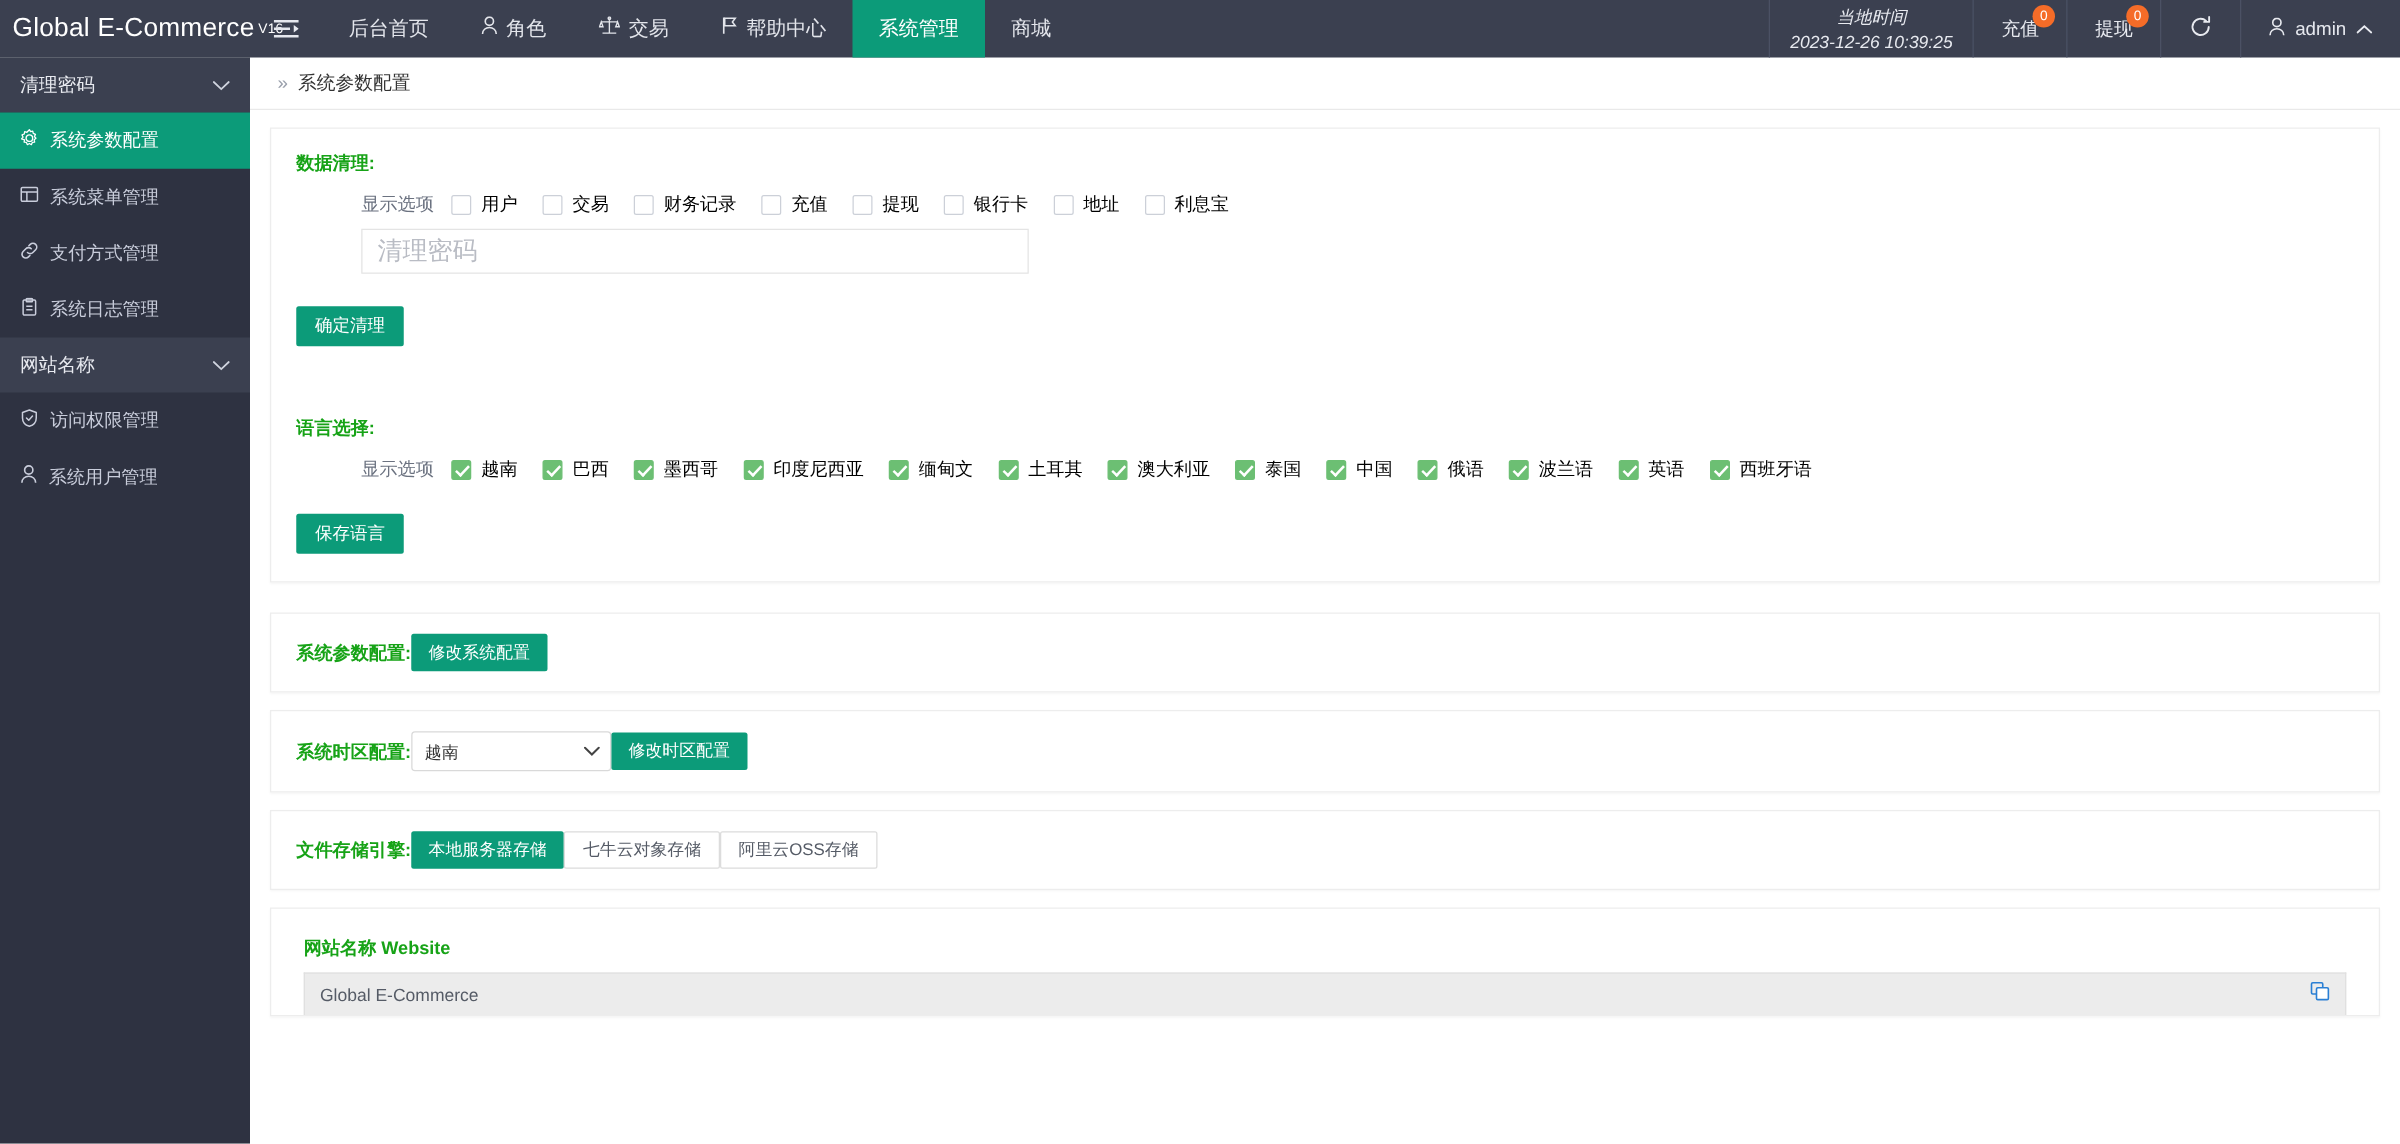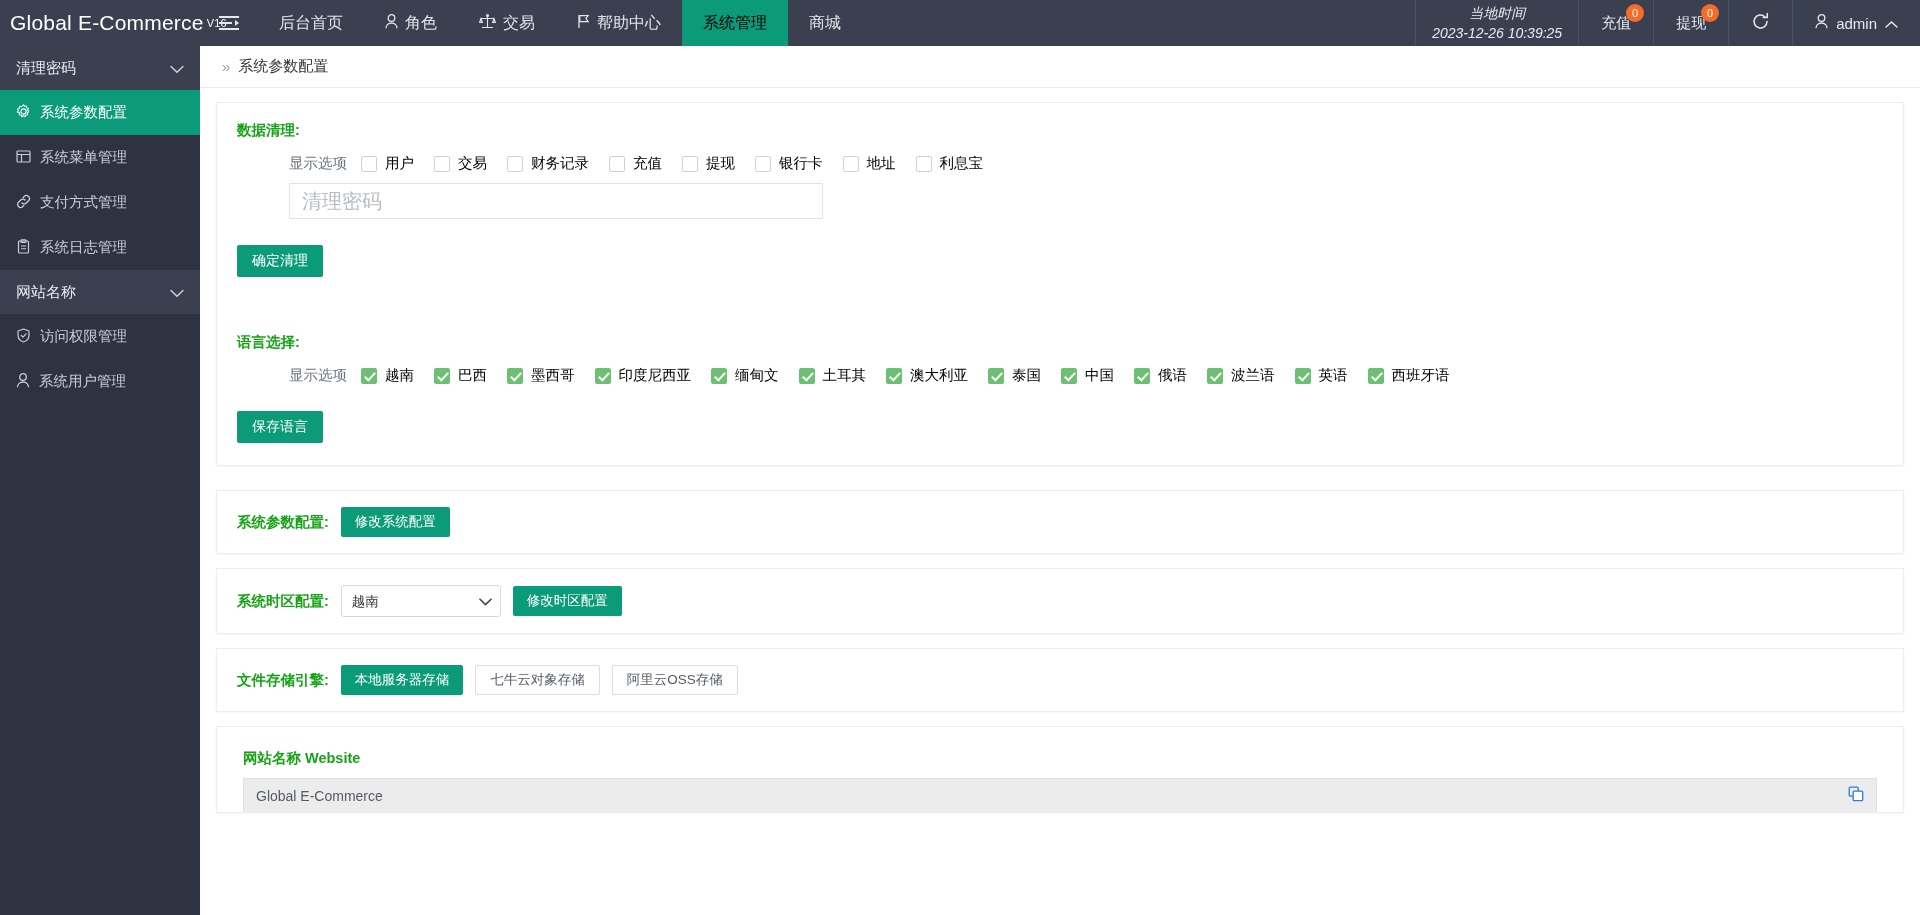--- a/index.html
+++ b/index.html
@@ -29,21 +29,21 @@
   .ham {
     width: 58px; display: flex; align-items: center; justify-content: center;
     cursor: pointer;
   }
   .nav { display: flex; align-items: stretch; }
   .nav-item {
     display: flex; align-items: center; gap: 7px;
     padding: 0 21px; font-size: 16px; color: #e3e5eb; cursor: pointer;
     white-space: nowrap;
   }
-  .nav-item.active { background: #0c9b79; color: #000000; }
+  .nav-item.active { background: #0c9b79; color: #ffffff; }
   .nav-spacer { flex: 1; }
 
   .hdr-time {
     display: flex; flex-direction: column; align-items: center; justify-content: center;
     padding: 0 16px; border-left: 1px solid #4b5164; line-height: 1.45;
     font-size: 14px; color: #e8eaf0; white-space: nowrap; font-style: italic;
   }
   .hdr-btn {
     position: relative; display: flex; align-items: center; justify-content: center;
     padding: 0 22px; border-left: 1px solid #4b5164;
@@ -123,21 +123,21 @@
     display: inline-flex; align-items: center; justify-content: center;
     height: 30px; padding: 0 14px; border: none; cursor: pointer;
     background: #0c9b79; color: #fff; font-size: 13.5px; border-radius: 2px;
     font-family: "Liberation Sans", sans-serif; white-space: nowrap;
   }
   .btn-lg { height: 32px; padding: 0 15px; font-size: 14px; }
   .btn-ghost { background: #fff; color: #555b66; border: 1px solid #dcdcdc; }
 
   .act-row { margin-top: 26px; }
 
-  .inline-blk { display: flex; align-items: center; gap: 12px; padding: 16px 20px; }
+  .inline-blk { display: flex; align-items: center; gap: 0; padding: 16px 20px; }
 
   .sel-wrap { position: relative; }
   select.sel {
     appearance: none; -webkit-appearance: none;
     width: 160px; height: 32px; padding: 0 26px 0 10px;
     border: 1px solid #d9d9d9; border-radius: 3px; background: #fff;
     font-size: 13.5px; color: #333; cursor: pointer;
     font-family: "Liberation Sans", sans-serif;
   }
   .sel-arrow { position: absolute; right: 9px; top: 50%; transform: translateY(-50%); pointer-events: none; }

